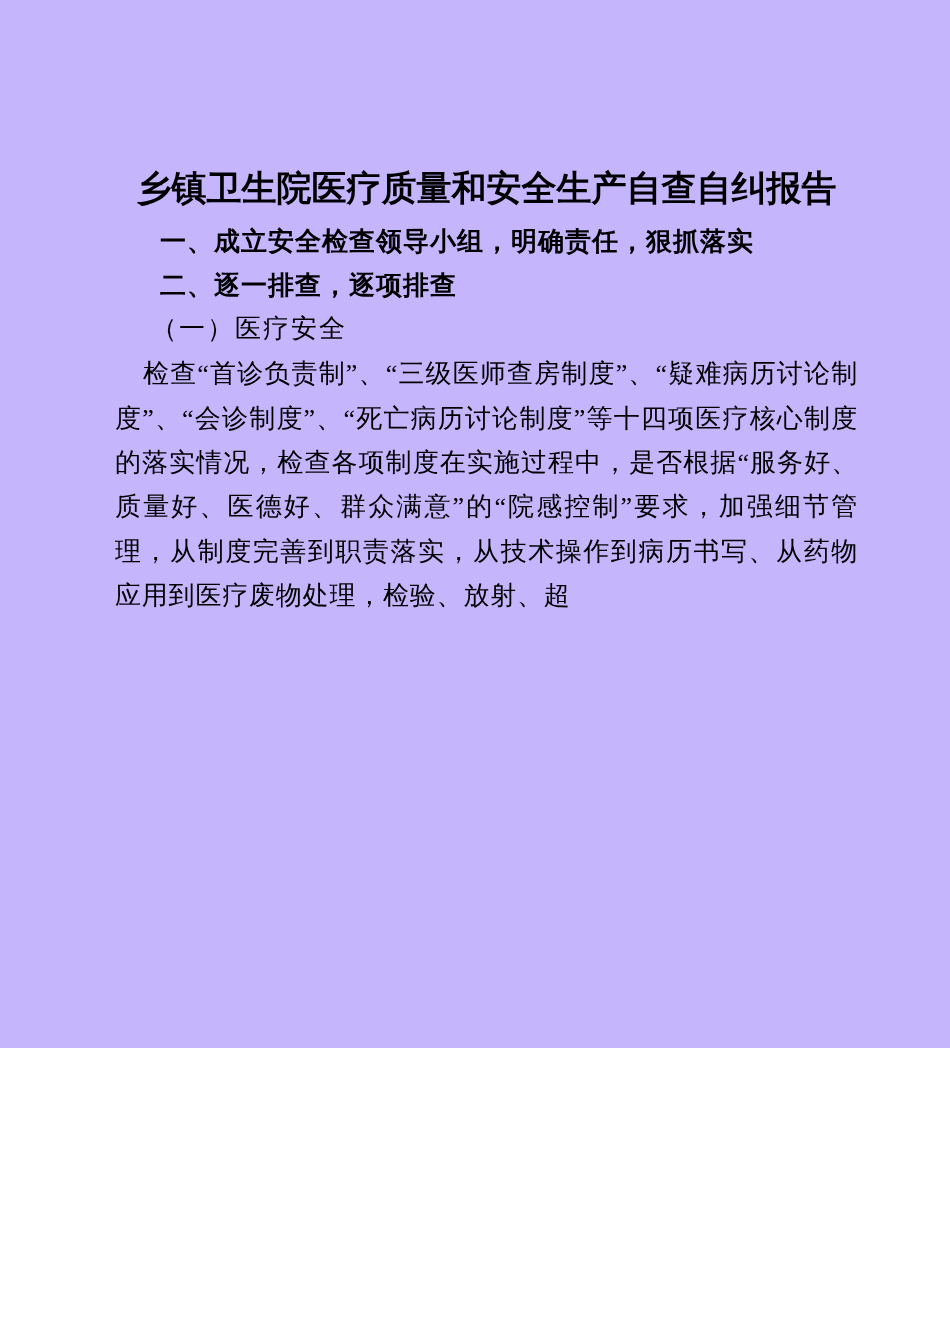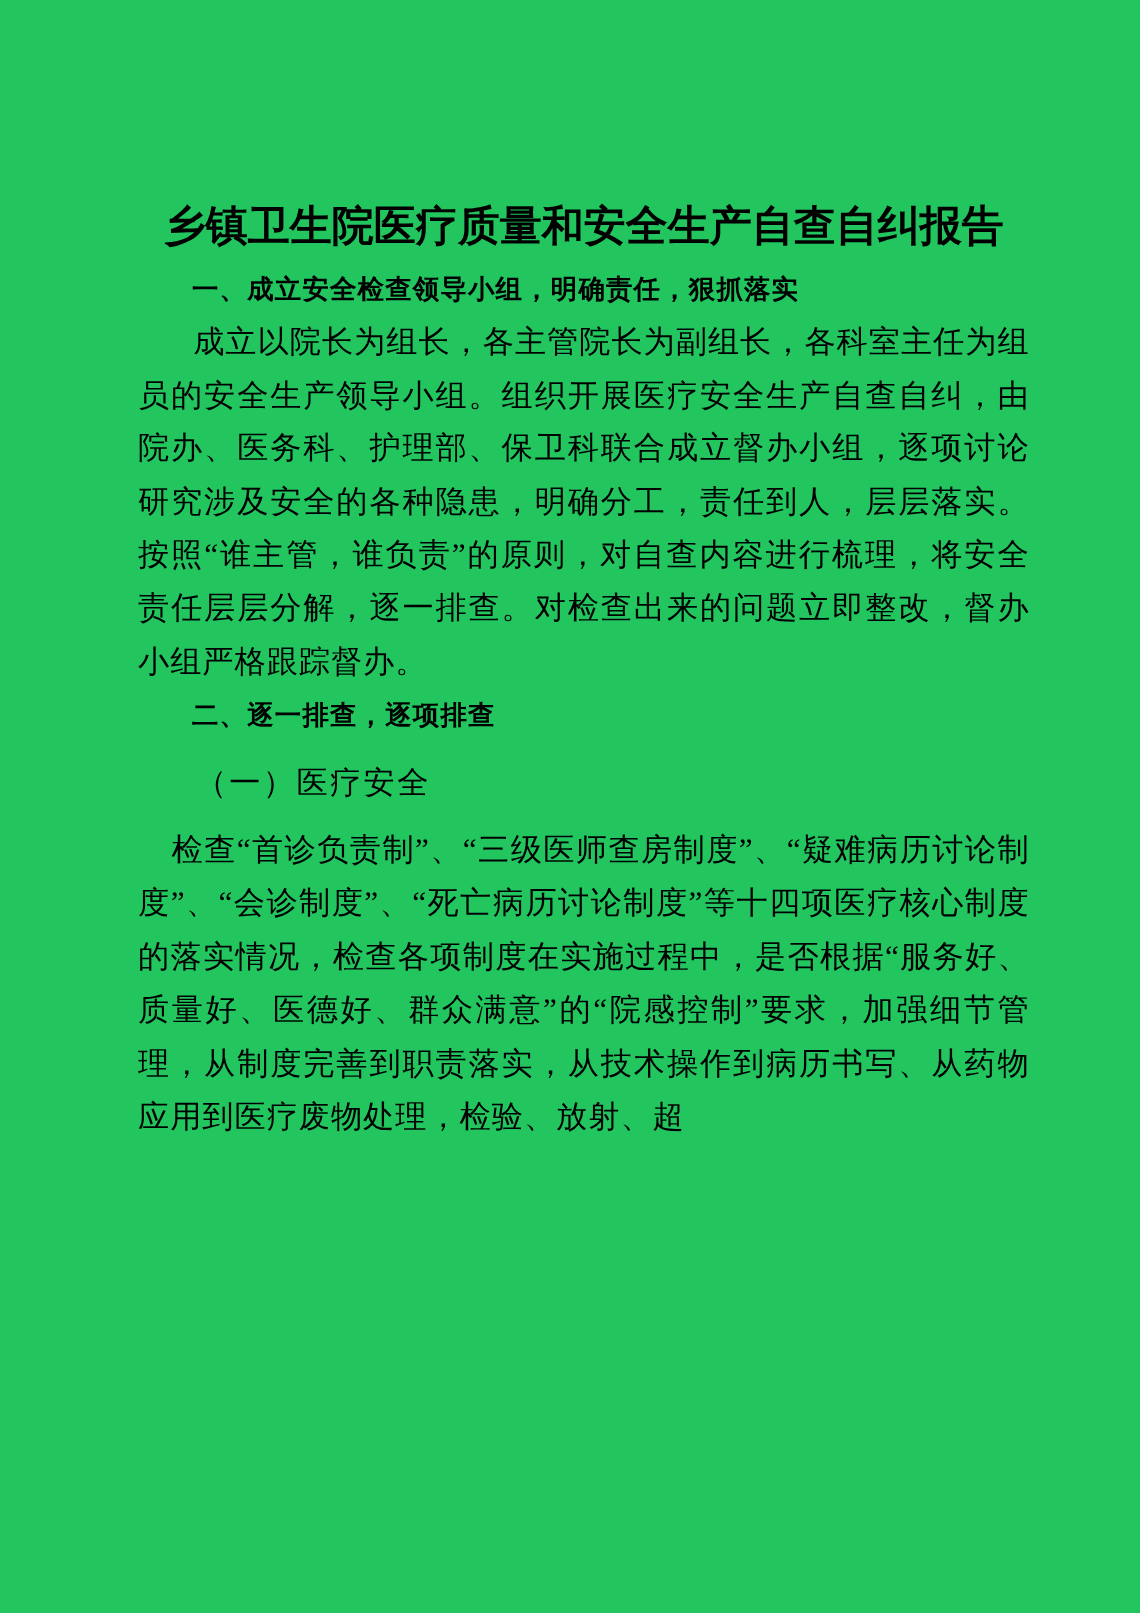--- a/index.html
+++ b/index.html
@@ -3,23 +3,23 @@
 <meta charset="utf-8">
 <style>
   html, body {
     margin: 0;
     padding: 0;
     background: #ffffff;
   }
   .page {
     position: relative;
     width: 950px;
-    height: 1344px;
+    height: 1048px;
     box-sizing: border-box;
-    background: #22c55e;
+    background: #c4b5fd;
     padding: 160px 92px 0 115px;
     overflow: hidden;
     color: #000000;
   }
   .doc-title {
     margin: 0 0 2px 0;
     font-family: "Liberation Serif", "DejaVu Serif", serif;
     font-weight: bold;
     font-size: 35px;
     line-height: 57px;
@@ -39,46 +39,45 @@
     text-indent: 46px;
     color: #000000;
   }
   .indent-small {
     text-indent: 28px;
   }
   .heading-1 {
     margin: 0;
     font-family: "Liberation Sans", "DejaVu Sans", sans-serif;
     font-weight: bold;
-    font-size: 22px;
+    font-size: 26px;
     line-height: 44.4px;
     letter-spacing: 1px;
     text-indent: 45px;
     color: #000000;
   }
   .heading-sub {
-    margin: 12px;
-    font-family: Liberation Serif, serif;
+    margin: 0;
+    font-family: Liberation Mono, monospace;
     font-weight: normal;
     font-size: 26px;
     line-height: 44.4px;
     letter-spacing: 2px;
     text-indent: 36px;
     color: #000000;
   }
 </style>
 </head>
 <body>
 
 <div class="page">
   <h1 class="doc-title">乡镇卫生院医疗质量和安全生产自查自纠报告</h1>
 
 
   <h2 class="heading-1">一、成立安全检查领导小组，明确责任，狠抓落实</h2>
 
-  <p class="body-text">成立以院长为组长，各主管院长为副组长，各科室主任为组员的安全生产领导小组。组织开展医疗安全生产自查自纠，由院办、医务科、护理部、保卫科联合成立督办小组，逐项讨论研究涉及安全的各种隐患，明确分工，责任到人，层层落实。按照“谁主管，谁负责”的原则，对自查内容进行梳理，将安全责任层层分解，逐一排查。对检查出来的问题立即整改，督办小组严格跟踪督办。</p>
 
   <h2 class="heading-1">二、逐一排查，逐项排查</h2>
 
   <h3 class="heading-sub">（一）医疗安全</h3>
 
   <p class="body-text indent-small">检查“首诊负责制”、“三级医师查房制度”、“疑难病历讨论制度”、“会诊制度”、“死亡病历讨论制度”等十四项医疗核心制度的落实情况，检查各项制度在实施过程中，是否根据“服务好、质量好、医德好、群众满意”的“院感控制”要求，加强细节管理，从制度完善到职责落实，从技术操作到病历书写、从药物应用到医疗废物处理，检验、放射、超</p>
 </div>
 
 </body></html>

